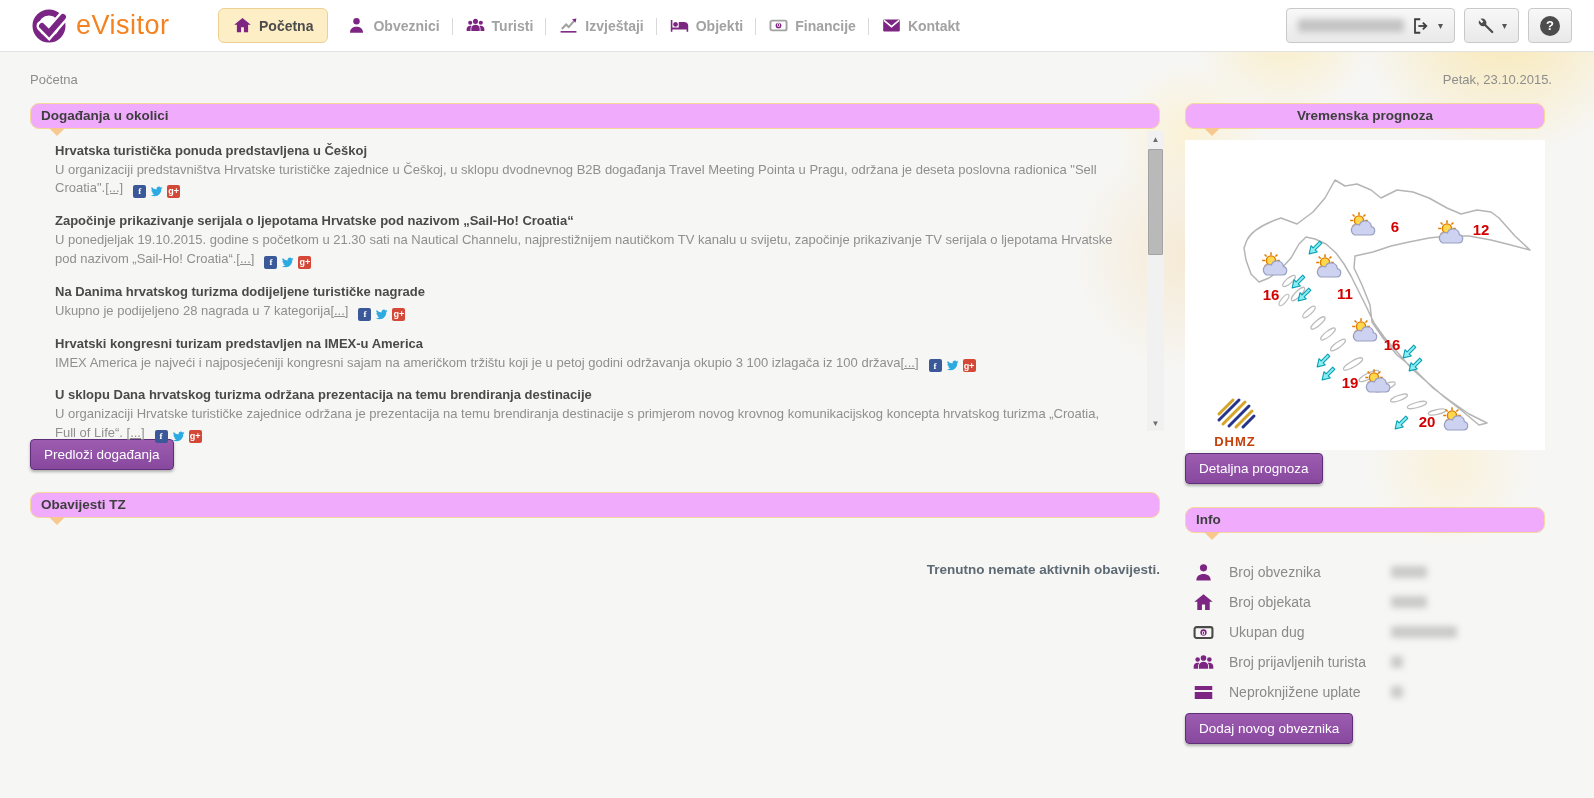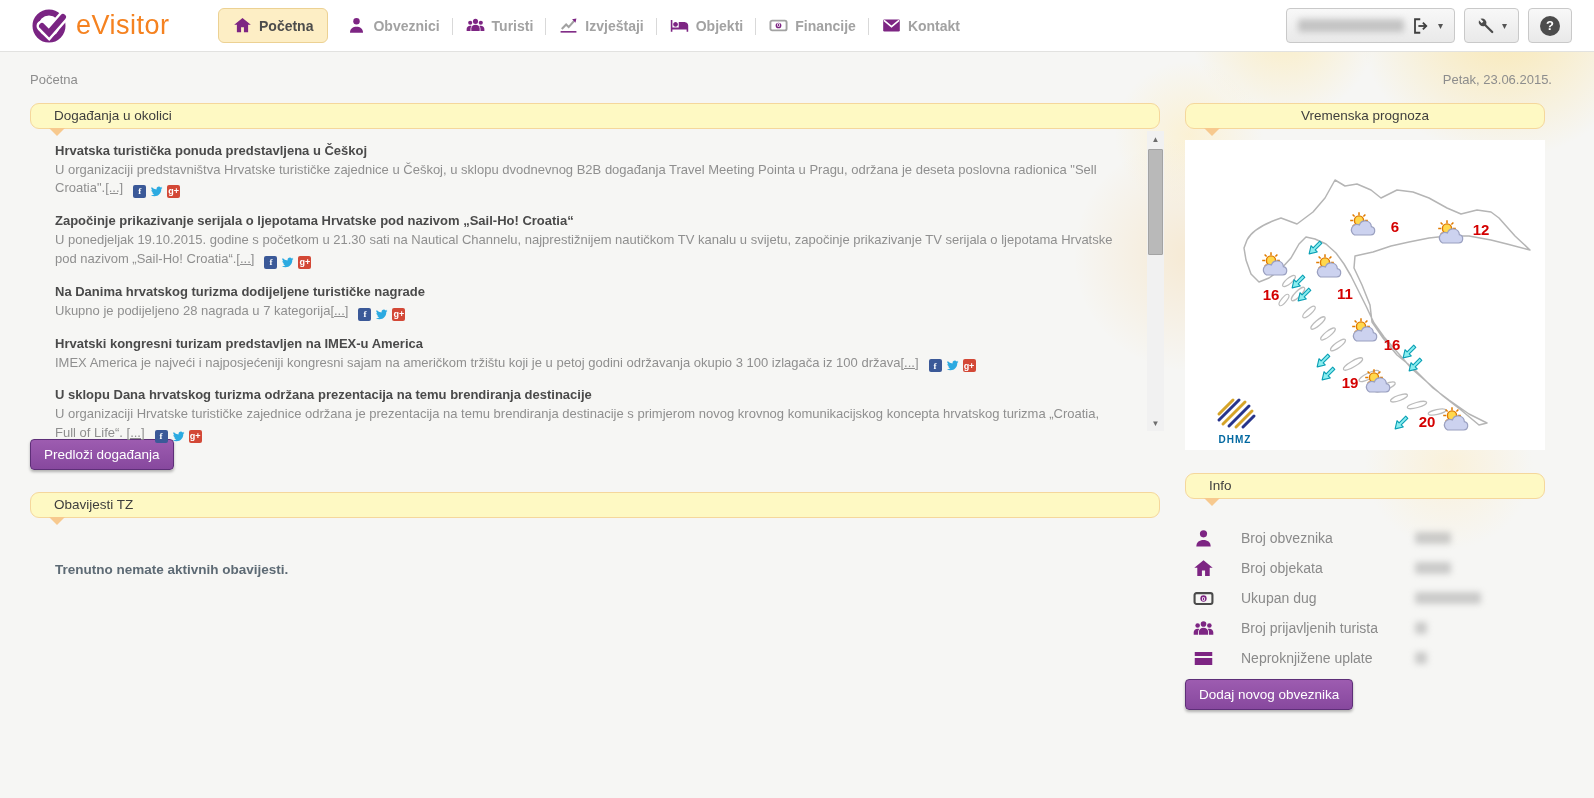--- a/index.html
+++ b/index.html
@@ -45,22 +45,22 @@
 
   
   .topline { position:relative; z-index:2; display:flex; justify-content:space-between;
              padding:20px 42px 0 30px; font-size:13px; color:#8d8d8d; }
 
   
   main { position:relative; z-index:2; display:flex; gap:25px; padding:16px 49px 0 30px; }
   .left-col { width:1130px; }
   .right-col { width:360px; }
 
-  .panel-header { position:relative; background:#fef9c3; border:1px solid #f5d79c; border-radius:9px;
-                  padding:4px 23px 5px; font-size:13.5px; font-weight:normal; color:#3e3e3e; }
+  .panel-header { position:relative; background:#f0abfc; border:1px solid #f5d79c; border-radius:9px;
+                  padding:4px 10px 5px; font-size:13.5px; font-weight:bold; color:#3e3e3e; }
   .panel-header.center { text-align:center; }
   .panel-header .tri { position:absolute; left:18px; bottom:-8px; width:0; height:0;
                        border-left:8px solid transparent; border-right:8px solid transparent; border-top:8px solid #f7c98e; }
 
   
   .events { position:relative; height:302px; padding:14px 40px 0 25px; }
   .news-item { margin-bottom:15px; }
   .news-title { font-size:13px; font-weight:bold; color:#4a4a4a; margin-bottom:3px; cursor:pointer; }
   .news-body { font-size:13px; color:#8f8f8f; line-height:1.42; }
   .more-link { color:#8f8f8f; text-decoration:underline; cursor:pointer; }
@@ -78,37 +78,37 @@
   .sb-up { top:0; } .sb-down { bottom:0; }
   .sb-thumb { position:absolute; left:1px; right:1px; top:18px; height:106px; background:#b9b9b9;
               border:1px solid #a3a3a3; border-radius:1px; cursor:pointer; }
 
   .btn-purple { display:inline-block; background:linear-gradient(#9d5cb0,#87489e); border:1px solid #5e2f78;
                 color:#fff; font-size:13.5px; border-radius:4px; padding:7px 13px; cursor:pointer;
                 box-shadow:0 2px 3px rgba(0,0,0,.28); font-family:"Liberation Sans",sans-serif; }
   .events-btn { margin:8px 0 22px; }
 
   .notices-body { height:198px; padding:44px 0 0 25px; }
-  .notices-empty { font-size:13.5px; font-weight:bold; color:#5d6a74; }
+  .notices-empty { font-size:13.5px; font-weight:bold; color:#5d6a74;text-align:right; }
   .notices-btns { display:flex; gap:10px; }
 
   
   .map-card { position:relative; width:360px; height:310px; background:#fff; margin-top:11px; }
   .map-card svg.map { position:absolute; inset:0; }
   .suncloud, .warrow, .temp { position:absolute; transform:translate(-50%,-50%); }
   .suncloud svg { width:36px; height:26px; }
   .warrow svg { width:17px; height:17px; }
   .temp { font-size:15px; font-weight:bold; color:#d40000; }
   .dhmz { position:absolute; left:18px; top:252px; width:64px; text-align:center; }
-  .dhmz-label { font-size:10px; font-weight:bold; color:#0369a1; letter-spacing:1px; }
+  .dhmz-label { font-size:13px; font-weight:bold; color:#c2410c; letter-spacing:1px; }
   .weather-btn { margin-top:3px; }
 
   
   .info-rows { padding:24px 0 6px 5px; }
-  .info-row { display:flex; align-items:center; height:30px;gap:12px; }
+  .info-row { display:flex; align-items:center; height:30px; }
   .info-row .icn { width:26px; display:flex; justify-content:center; }
   .info-row .icn svg { width:21px; height:21px; fill:#7d2583; }
   .info-label { font-size:14px; color:#8a8a8a; margin-left:13px; width:162px; }
   .info-blur { background:#9f9f9f; border-radius:2px; filter:blur(3.2px); opacity:.5; height:12px; }
 </style>
 </head>
 <body>
 
 <div class="blob blob1"></div>
 <div class="blob blob2"></div>
@@ -219,21 +219,21 @@
       <span class="caret">▾</span>
     </div>
     <div class="hbtn">
       <span class="help-circle">?</span>
     </div>
   </div>
 </header>
 
 <div class="topline">
   <span>Početna</span>
-  <span>Petak, 23.06.2015.</span>
+  <span>Petak, 23.10.2015.</span>
 </div>
 
 <main>
   <section class="left-col">
     <div class="panel-header">
       <span>Događanja u okolici</span>
       <span class="tri"></span>
     </div>
     <div class="events" id="events">
       <div class="scrollbar">
@@ -429,20 +429,23 @@
             <path d="M14 1.8 16.2 4 9.2 11 11.4 13.2 2.8 15.2 4.8 6.6 7 8.8Z" fill="#8ceef0" stroke="#0aa0b5" stroke-width="1.2" stroke-linejoin="round"></path>
           </svg></span>
         <span class="temp" style="left: 210px; top: 86px;">6</span>
         <span class="temp" style="left: 296px; top: 89px;">12</span>
         <span class="temp" style="left: 86px; top: 154px;">16</span>
         <span class="temp" style="left: 160px; top: 153px;">11</span>
         <span class="temp" style="left: 207px; top: 204px;">16</span>
         <span class="temp" style="left: 165px; top: 242px;">19</span>
         <span class="temp" style="left: 242px; top: 281px;">20</span>
       </div>
+    <div class="weather-btn">
+      <span class="btn-purple">Detaljna prognoza</span>
+    </div>
 
     <div class="panel-header" style="margin-top:23px">
       <span>Info</span>
       <span class="tri"></span>
     </div>
     <div class="info-rows" id="inforows">
         <div class="info-row">
           <span class="icn">
             <svg viewBox="0 0 24 24">
               <circle cx="12" cy="6.7" r="4.1"></circle>

